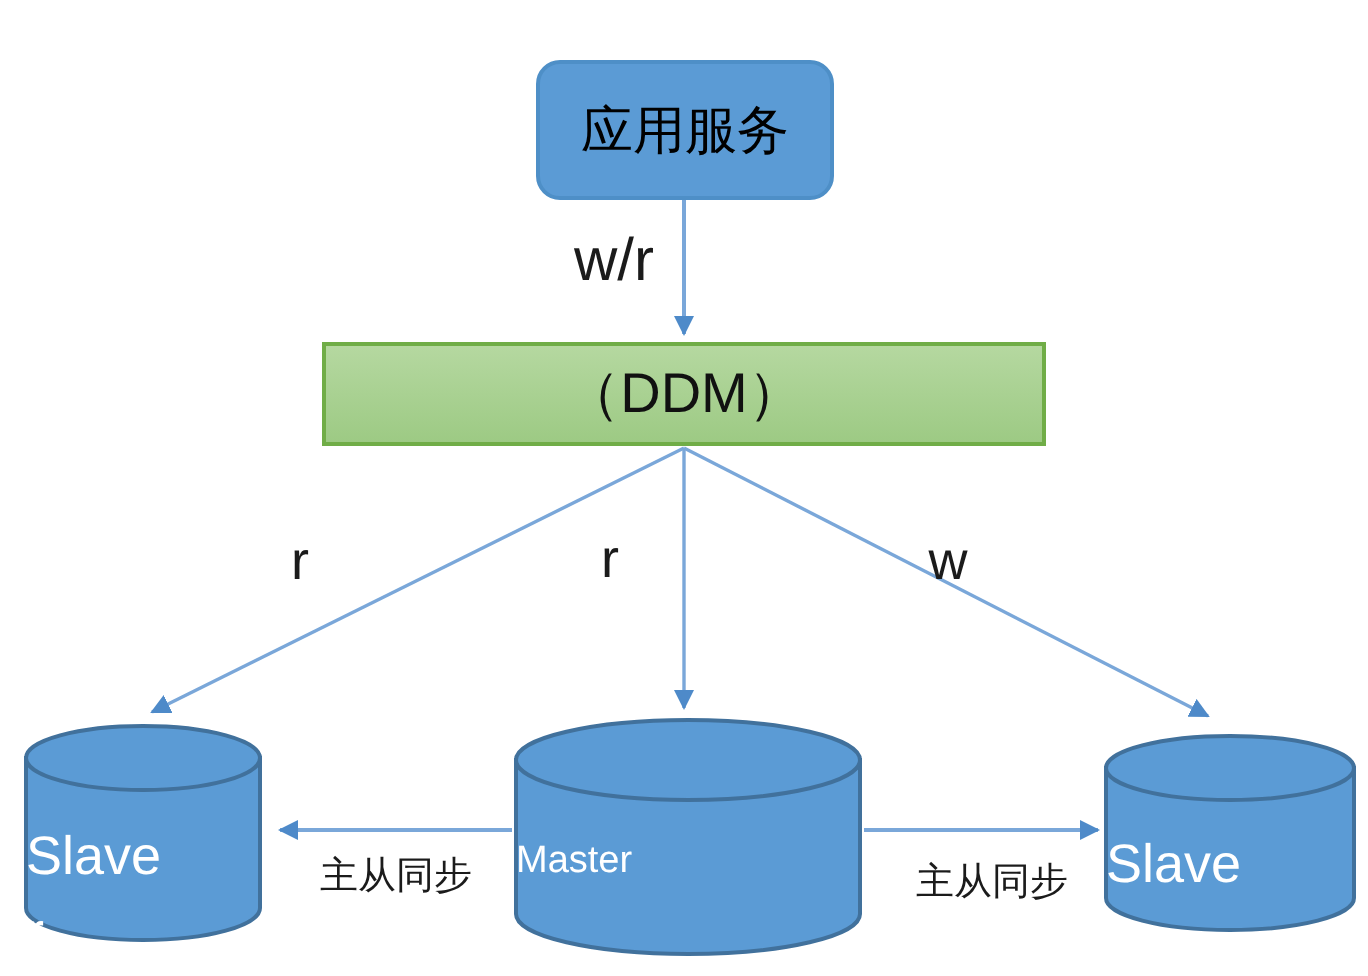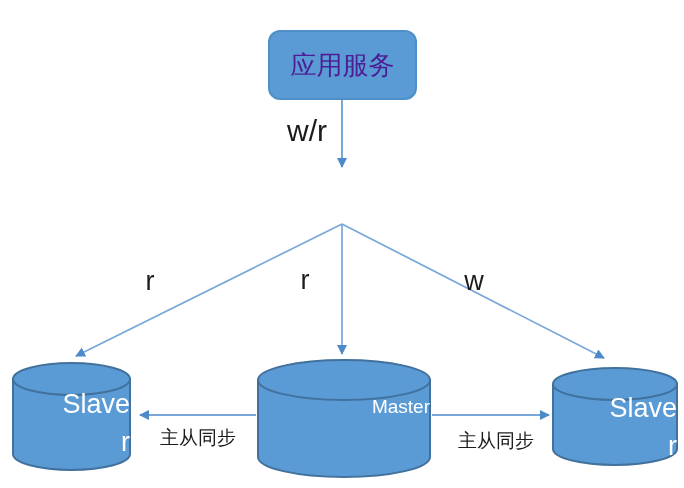--- a/index.html
+++ b/index.html
@@ -38,21 +38,21 @@
     align-items: center;
     justify-content: center;
     box-sizing: border-box;
     white-space: nowrap;
   }
   .app-box {
     left: 268px; top: 30px; width: 149px; height: 70px;
     background: var(--node-blue, #5B9BD5);
     border: 2px solid var(--app-border, #4E8FC7);
     border-radius: 12px;
-    color: #4c1d95;
+    color: #000000;
     font-size: 26px;
   }
   .ddm-box {
     left: 161px; top: 171px; width: 362px; height: 52px;
     background: linear-gradient(var(--ddm-green-top, #B5D8A0), var(--ddm-green-bottom, #9DCA84));
     border: 2px solid var(--ddm-green-border, #70AD47);
     color: #111111;
     font-size: 28px;
   }
 
@@ -67,22 +67,23 @@
   .lbl-r-left  { left: 150px; top: 281px; font-size: 27px; }
   .lbl-r-mid   { left: 305px; top: 280px; font-size: 27px; }
   .lbl-w-right { left: 474px; top: 281px; font-size: 27px; }
   .lbl-sync-left  { left: 198px; top: 438px; font-size: 19px; }
   .lbl-sync-right { left: 496px; top: 441px; font-size: 19px; }
 
   
   .cyl-label {
     position: absolute;
     color: #ffffff;
-    text-align: right;
+    text-align: left;
     white-space: nowrap;
+    margin-top: 24px;
   }
   .cyl-label .line { display: block; }
   .slave-left-label  { left: 13px;  top: 385px; width: 117px; font-size: 27px; line-height: 38px; }
   .master-label      { left: 258px; top: 389px; width: 172px; font-size: 19px; line-height: 36px; }
   .slave-right-label { left: 553px; top: 389px; width: 124px; font-size: 27px; line-height: 38px; }
 
   .watermark {
     position: absolute;
     right: 10px; bottom: 5px;
     font-size: 20px;
@@ -118,20 +119,21 @@
 
     <line class="edge" x1="342" y1="100" x2="342" y2="167" marker-end="url(#ah)"></line>
     <line class="edge thin" x1="342" y1="224" x2="76" y2="356" marker-end="url(#ah)"></line>
     <line class="edge thin" x1="342" y1="224" x2="342" y2="354" marker-end="url(#ah)"></line>
     <line class="edge thin" x1="342" y1="224" x2="604" y2="358" marker-end="url(#ah)"></line>
     <line class="edge" x1="256" y1="415" x2="140" y2="415" marker-end="url(#ah)"></line>
     <line class="edge" x1="432" y1="415" x2="549" y2="415" marker-end="url(#ah)"></line>
   </svg>
 
   <div class="node app-box">应用服务</div>
+  <div class="node ddm-box">（DDM）</div>
 
   <div class="label lbl-wr">w/r</div>
   <div class="label lbl-r-left">r</div>
   <div class="label lbl-r-mid">r</div>
   <div class="label lbl-w-right">w</div>
   <div class="label lbl-sync-left">主从同步</div>
   <div class="label lbl-sync-right">主从同步</div>
 
   <div class="cyl-label slave-left-label">
     <span class="line">Slave</span>

